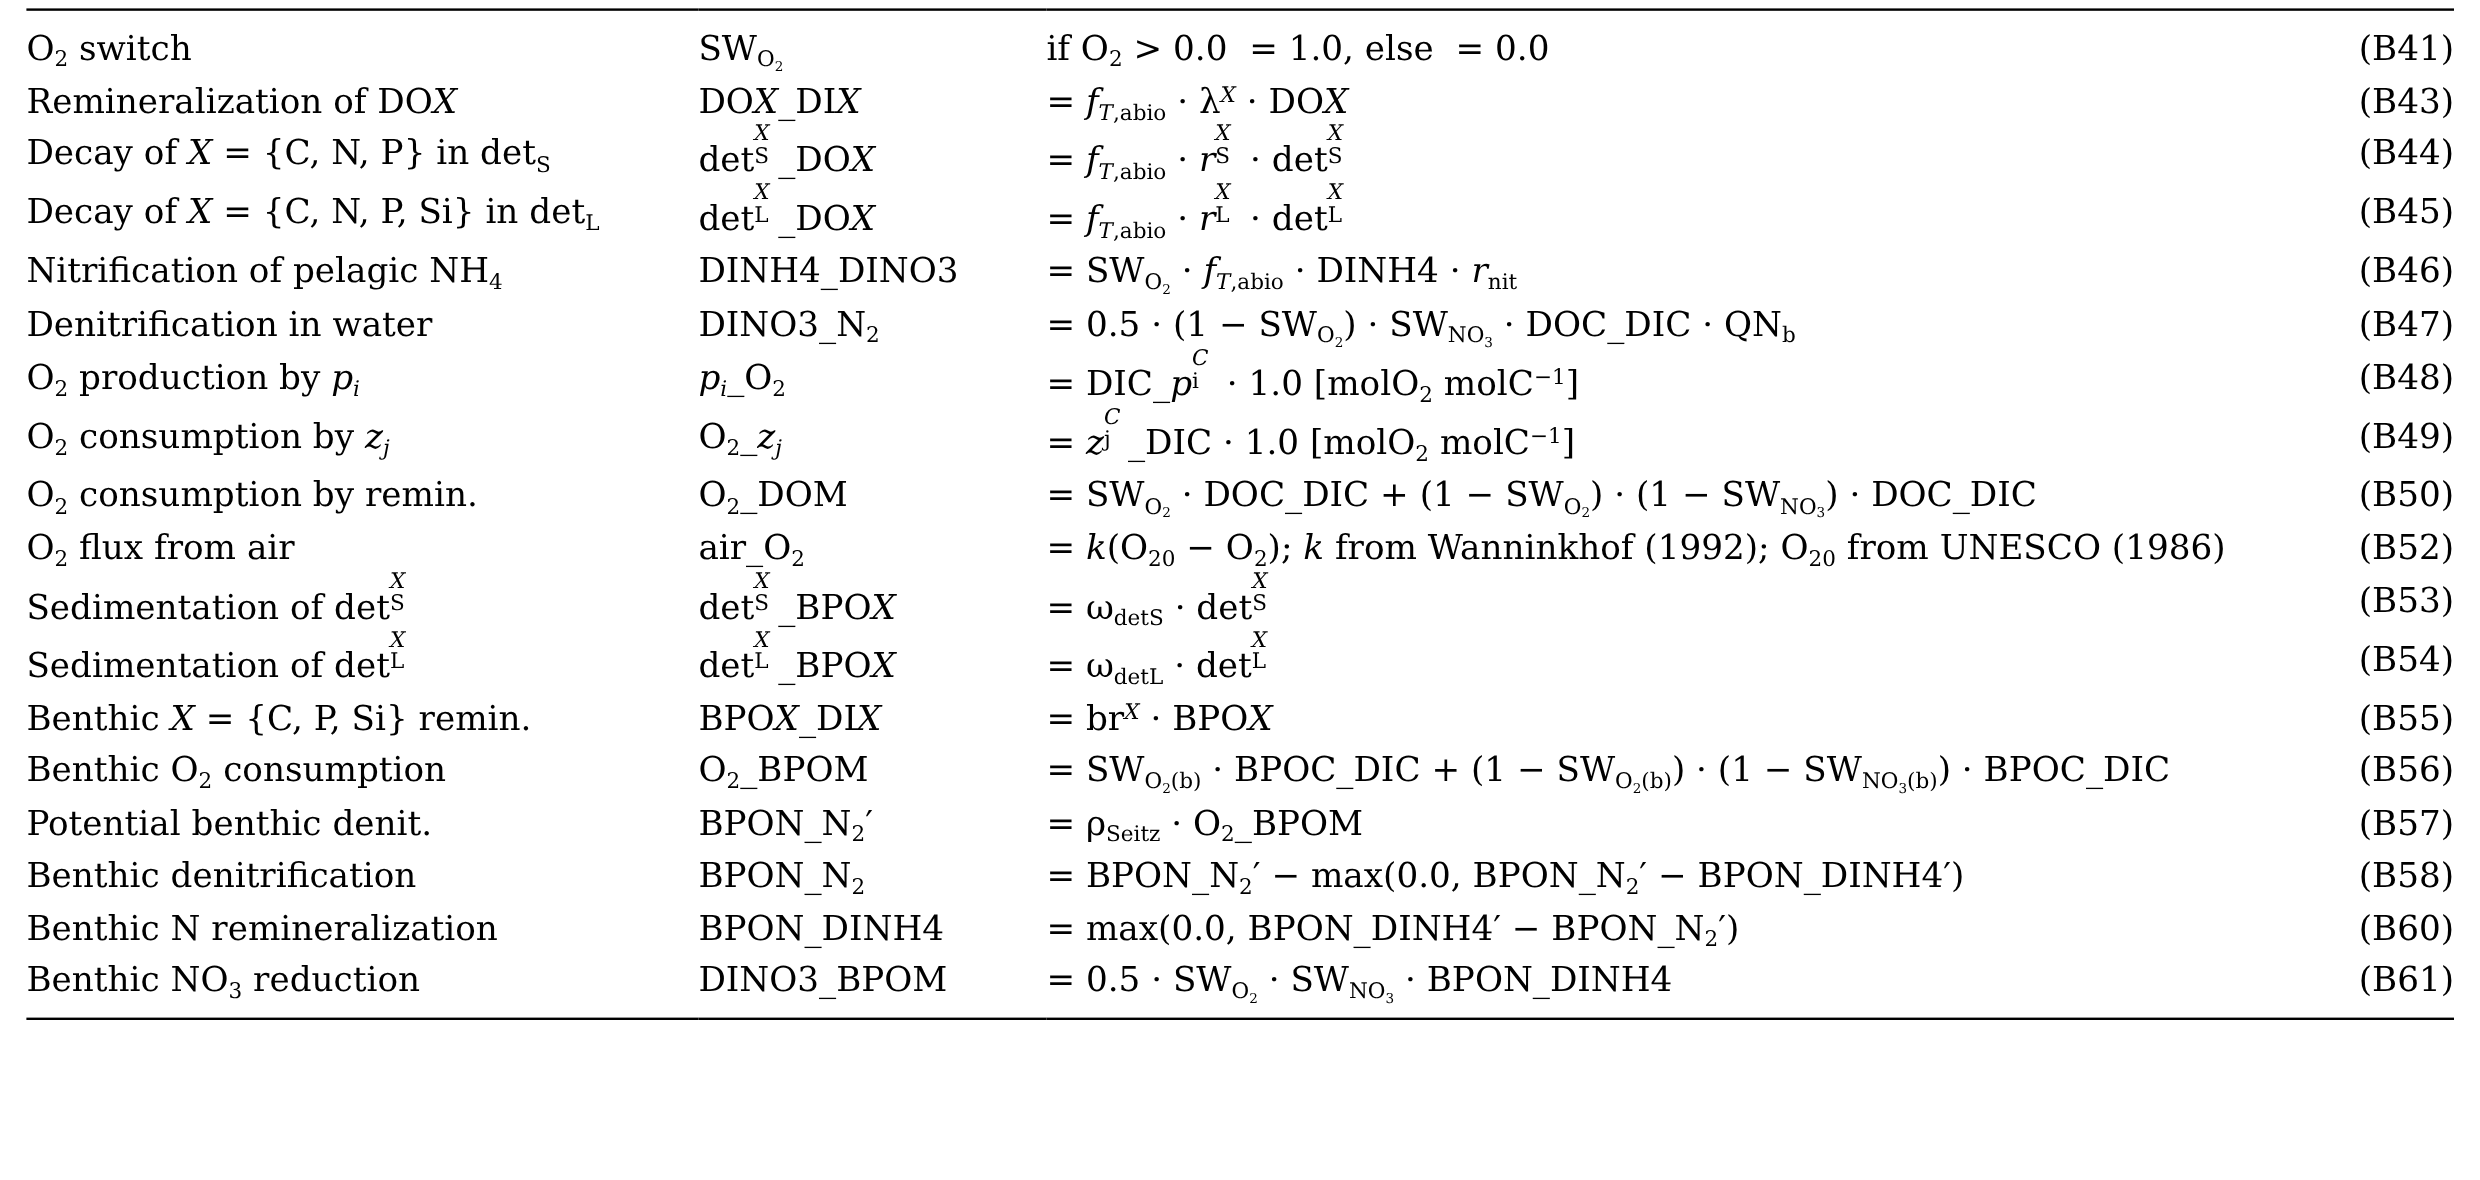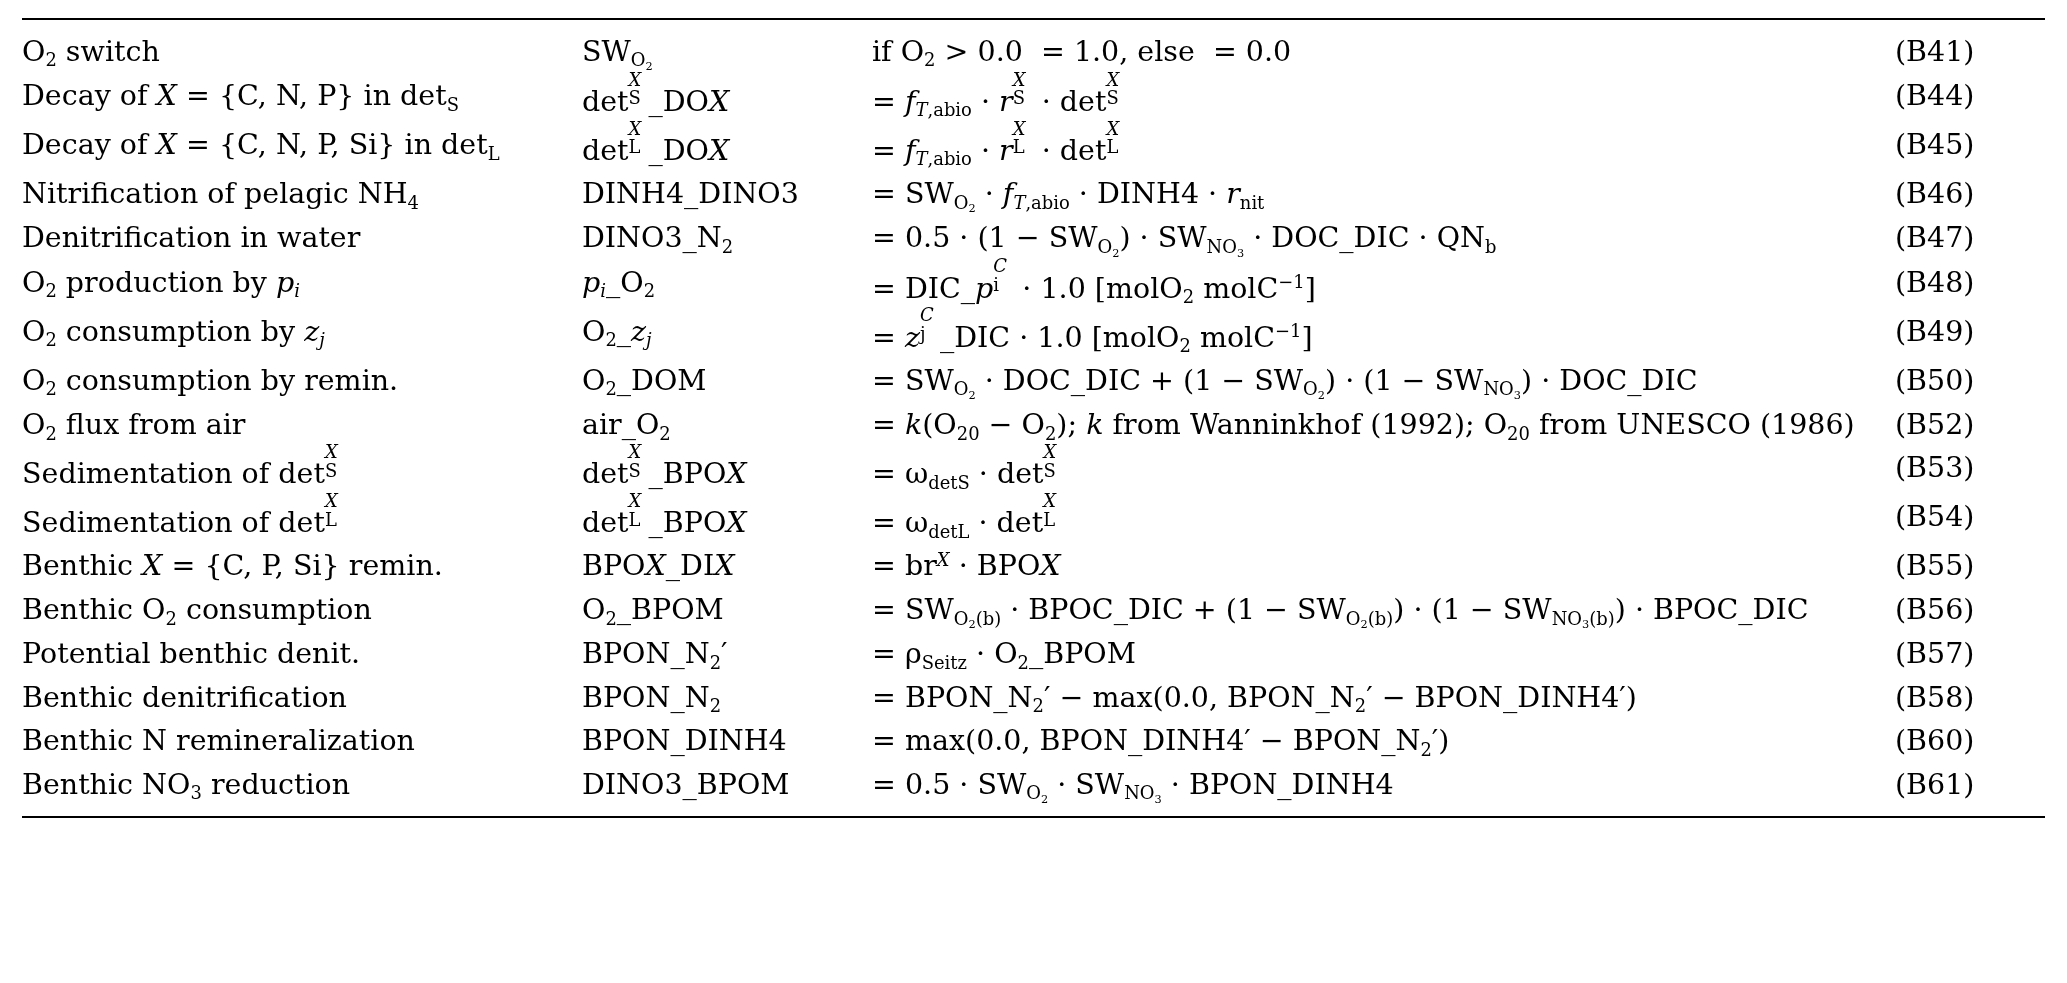--- a/index.html
+++ b/index.html
@@ -12,21 +12,21 @@
     color: #000000;
     width: 2067px;
     height: 983px;
     overflow: hidden;
   }
   .page {
     position: relative;
     width: 2067px;
     height: 983px;
     box-sizing: border-box;
-    padding: 18px 22px;
+    padding: 7px 22px;
   }
   table.eqtable {
     width: 100%;
     border-collapse: collapse;
     table-layout: fixed;
     font-size: 28.5px;
     line-height: 1.0;
   }
   table.eqtable td {
     vertical-align: top;
@@ -47,21 +47,21 @@
     line-height: 0;
     font-size: 0;
   }
   tr.row td {
     padding-top: 7.5px;
     padding-bottom: 7.5px;
   }
   .c-desc { width: 560px; }
   .c-name { width: 290px; }
   .c-expr { width: auto; }
-  .c-tag  { width: 150px; }
+  .c-tag  { width: 150px; text-align: right; }
 
   
   sub, sup {
     font-size: 0.63em;
     line-height: 0;
     position: relative;
   }
   sub { vertical-align: -0.32em; }
   sup { vertical-align: 0.52em; }
   .it { font-style: italic; }
@@ -108,20 +108,26 @@
         </tr>
 
     <tr class="row">
       <td>O<sub>2</sub> switch</td>
       <td>SW<sub>O<sub>2</sub></sub></td>
       <td>if O<sub>2</sub> &gt; 0.0&nbsp; = 1.0, else&nbsp; = 0.0</td>
       <td class="c-tag">(B41)</td>
     </tr>
 
 
+    <tr class="row">
+      <td>Remineralization of DO<span class="it">X</span></td>
+      <td>DO<span class="it">X</span>_DI<span class="it">X</span></td>
+      <td>= <span class="it">f</span><sub><span class="it">T</span>,abio</sub> · λ<sup class="it">X</sup> · DO<span class="it">X</span></td>
+      <td class="c-tag">(B43)</td>
+    </tr>
 
     <tr class="row">
       <td>Decay of <span class="it">X</span> = {C, N, P} in det<sub>S</sub></td>
       <td>det<span class="ss"><span class="s-sup">X</span><span class="s-sub">S</span></span>_DO<span class="it">X</span></td>
       <td>= <span class="it">f</span><sub><span class="it">T</span>,abio</sub> · <span class="it">r</span><span class="ss"><span class="s-sup">X</span><span class="s-sub">S</span></span> · det<span class="ss"><span class="s-sup">X</span><span class="s-sub">S</span></span></td>
       <td class="c-tag">(B44)</td>
     </tr>
 
     <tr class="row">
       <td>Decay of <span class="it">X</span> = {C, N, P, Si} in det<sub>L</sub></td>

